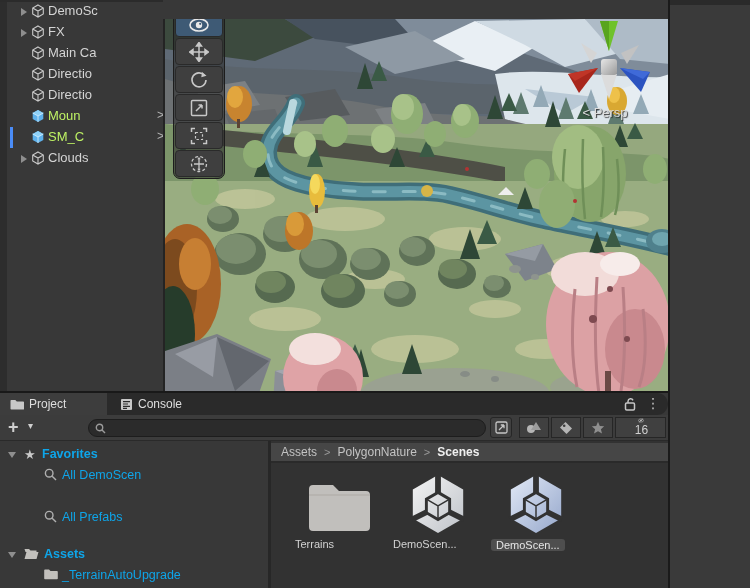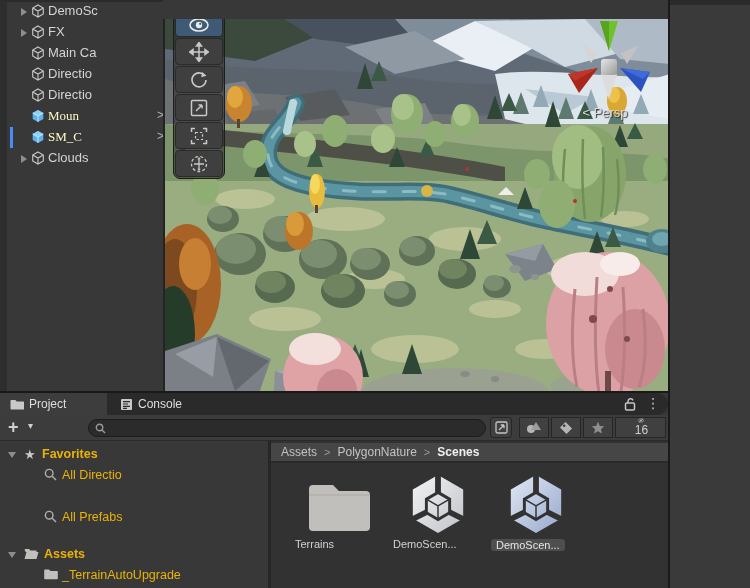--- a/index.html
+++ b/index.html
@@ -8,21 +8,21 @@
   .abs{position:absolute;}
 
   
   .hierarchy{left:0;top:0;width:163px;height:391px;background:#383838;overflow:hidden;border-top:2px solid #2b2b2b;}
   .h-edge{left:0;top:0;width:7px;height:391px;background:#2d2d2d;}
   .h-row{left:0;height:21px;width:163px;margin-left:9px;}
   .h-row .tri{left:12px;top:7px;width:0;height:0;border-left:6px solid #8e8e8e;border-top:4px solid transparent;border-bottom:4px solid transparent;}
   .h-row .cube{left:22px;top:3px;}
   .h-row .hlabel{left:39px;top:2px;font-size:13px;white-space:nowrap;}
   .h-row .enter{left:148px;top:2px;font-size:12px;color:#b5b5b5;}
-  .prefab-label{color:#fef9c3;font-family:Liberation Serif, serif;}
+  .prefab-label{color:#bef264;}
   .sel-bar{left:8px;width:3px;height:21px;background:#4a8cf7;}
 
   
   .scene{left:163px;top:0;width:505px;height:391px;overflow:hidden;background:#5f6a76;border-left:2px solid #242424;margin-top:19px;}
   .overlay-toolbar{left:8px;top:-11px;width:50px;background:rgba(40,40,40,.55);border:1px solid #1d1d1d;border-radius:7px;padding:0;}
   .tool-btn{position:relative;width:46px;height:25px;margin:1px auto;background:#3f3f3f;border:1px solid #2a2a2a;border-radius:4px;
             display:flex;align-items:center;justify-content:center;}
   .tool-btn.active{background:#3e5a75;}
   .gizmo{left:392px;top:0;width:110px;height:82px;}
   .persp{left:390px;top:86px;width:100px;text-align:center;font-size:13px;color:#dcdcdc;text-shadow:1px 1px 1px rgba(30,30,30,.9);}
@@ -46,21 +46,21 @@
   .lockwrap{top:4px;}
   .dots{top:2px;font-size:14px;color:#c5c5c5;letter-spacing:0;}
 
   .pcontent{left:0;top:48px;width:668px;height:147px;}
   .leftpane{left:0;top:0;width:268px;height:147px;background:#383838;overflow:hidden;}
   .splitter{left:268px;top:0;width:3px;height:147px;background:#272727;}
   .t-row{left:0;height:21px;width:268px;}
   .t-row .tri{left:8px;top:8px;width:0;height:0;border-top:6px solid #8e8e8e;border-left:4px solid transparent;border-right:4px solid transparent;}
   .t-row .ticon{left:24px;top:3px;}
   .t-row .ticon2{left:44px;top:3px;}
-  .t-row .tlabel{font-size:12.5px;color:#eab308;white-space:nowrap;top:3px;}
+  .t-row .tlabel{font-size:12.5px;color:#0ea5e9;white-space:nowrap;top:3px;}
   .t-row .bold{font-weight:bold;}
   .star-glyph{font-size:13px;color:#c9c9c9;}
 
   .rightpane{left:271px;top:0;width:397px;height:147px;background:#323232;}
   .breadcrumb{left:0;top:2px;width:397px;height:20px;background:#464646;border-bottom:2px solid #2a2a2a;box-sizing:border-box;
               display:flex;align-items:center;padding-left:10px;font-size:12px;color:#c3c3c3;gap:7px;}
   .breadcrumb .bc-sep{color:#9a9a9a;font-size:11px;}
   .breadcrumb .bc-last{color:#efefef;font-weight:bold;}
   .grid-item{top:24px;width:90px;text-align:left;}
   .grid-item .gicon{position:relative;margin:8px auto 0;width:64px;height:62px;}
@@ -467,21 +467,21 @@
         <div class="abs t-row" style="top:3px">
           <span class="abs tri"></span>
           <span class="abs star-glyph" style="left:24px;top:3px">★</span>
           <span class="abs tlabel bold" style="left:42px">Favorites</span>
         </div>
         <div class="abs t-row" style="top:24px">
           <svg class="abs ticon2" width="13" height="13" viewBox="0 0 13 13">
               <circle cx="5.2" cy="5.2" r="3.8" fill="none" stroke="#b0b0b0" stroke-width="1.4"></circle>
               <path d="M8.2,8.2 L12,12" stroke="#b0b0b0" stroke-width="1.4"></path>
             </svg>
-          <span class="abs tlabel" style="left:62px">All Directio</span>
+          <span class="abs tlabel" style="left:62px">All DemoScen</span>
         </div>
         <div class="abs t-row" style="top:66px">
           <svg class="abs ticon2" width="13" height="13" viewBox="0 0 13 13">
               <circle cx="5.2" cy="5.2" r="3.8" fill="none" stroke="#b0b0b0" stroke-width="1.4"></circle>
               <path d="M8.2,8.2 L12,12" stroke="#b0b0b0" stroke-width="1.4"></path>
             </svg>
           <span class="abs tlabel" style="left:62px">All Prefabs</span>
         </div>
         <div class="abs t-row" style="top:103px">
           <span class="abs tri"></span>

